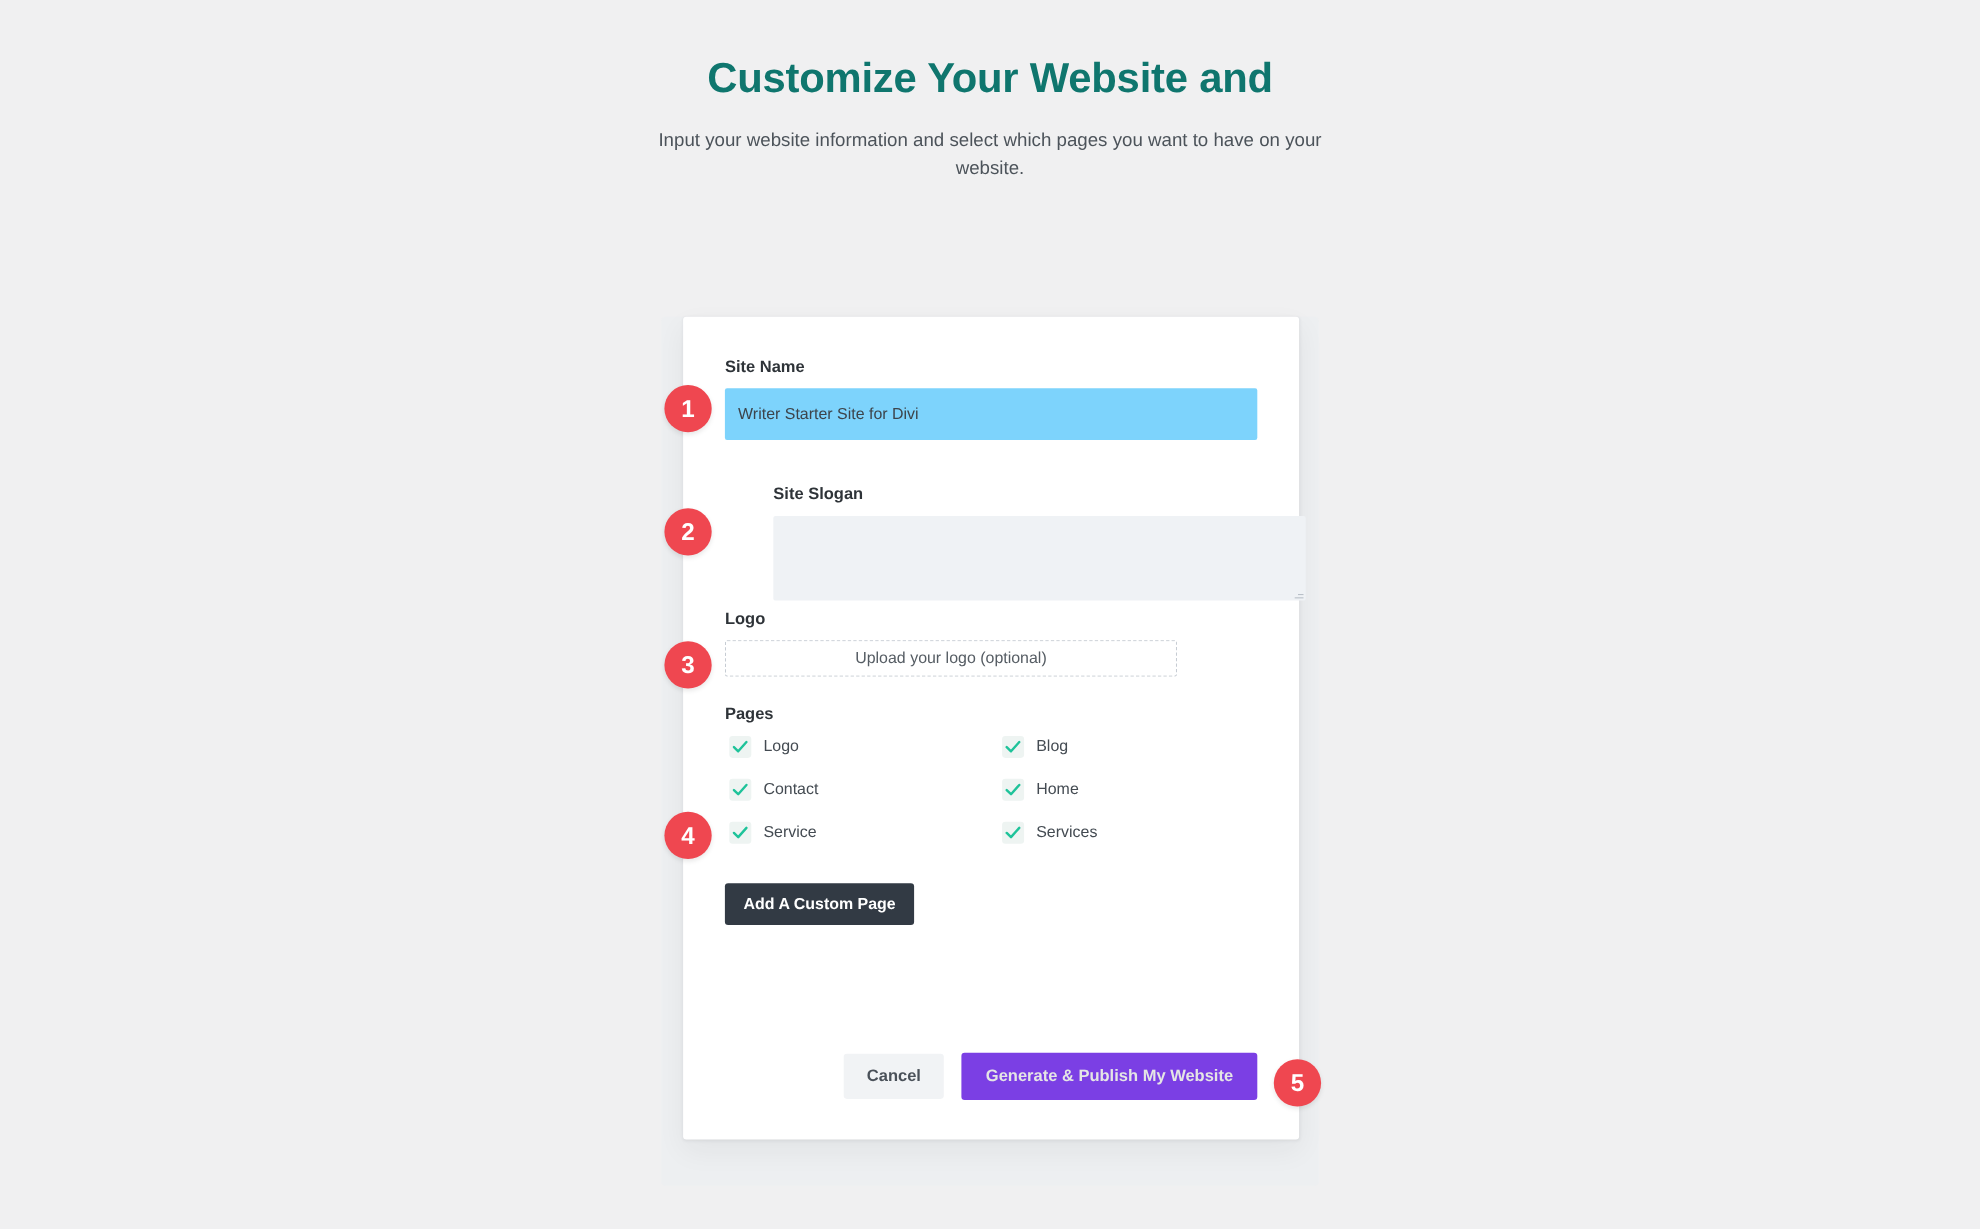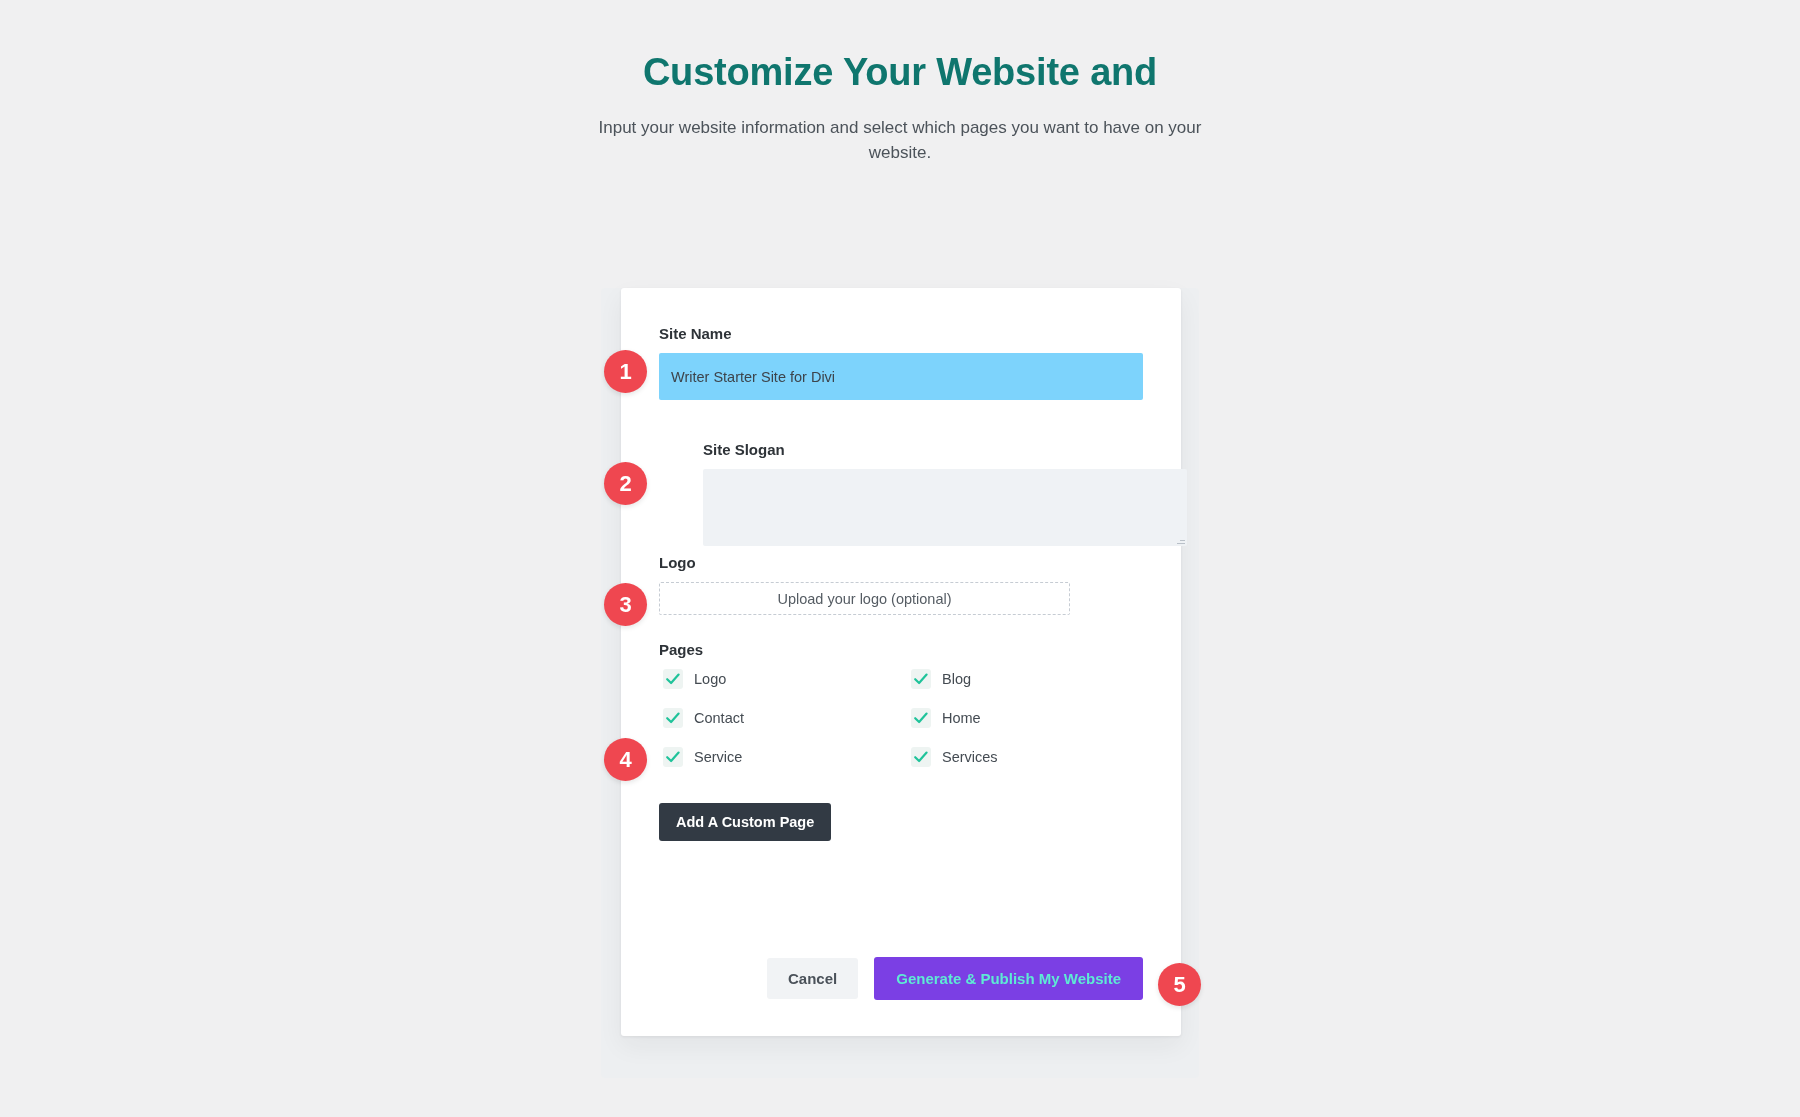--- a/index.html
+++ b/index.html
@@ -219,21 +219,21 @@
     font-size: 15px;
     border: none;
     border-radius: 3px;
     padding: 12px 21px;
     font-family: "Liberation Sans", sans-serif;
     cursor: pointer;
     font-weight: bold;
   }
   .btn-primary {
     background: #7b3fe4;
-    color: #5eead4;
+    color: #e5e5e5;
     font-size: 15px;
     font-weight: 700;
     border: none;
     border-radius: 3px;
     padding: 13px 22px;
     font-family: "Liberation Sans", sans-serif;
     cursor: pointer;
   }
 
   

